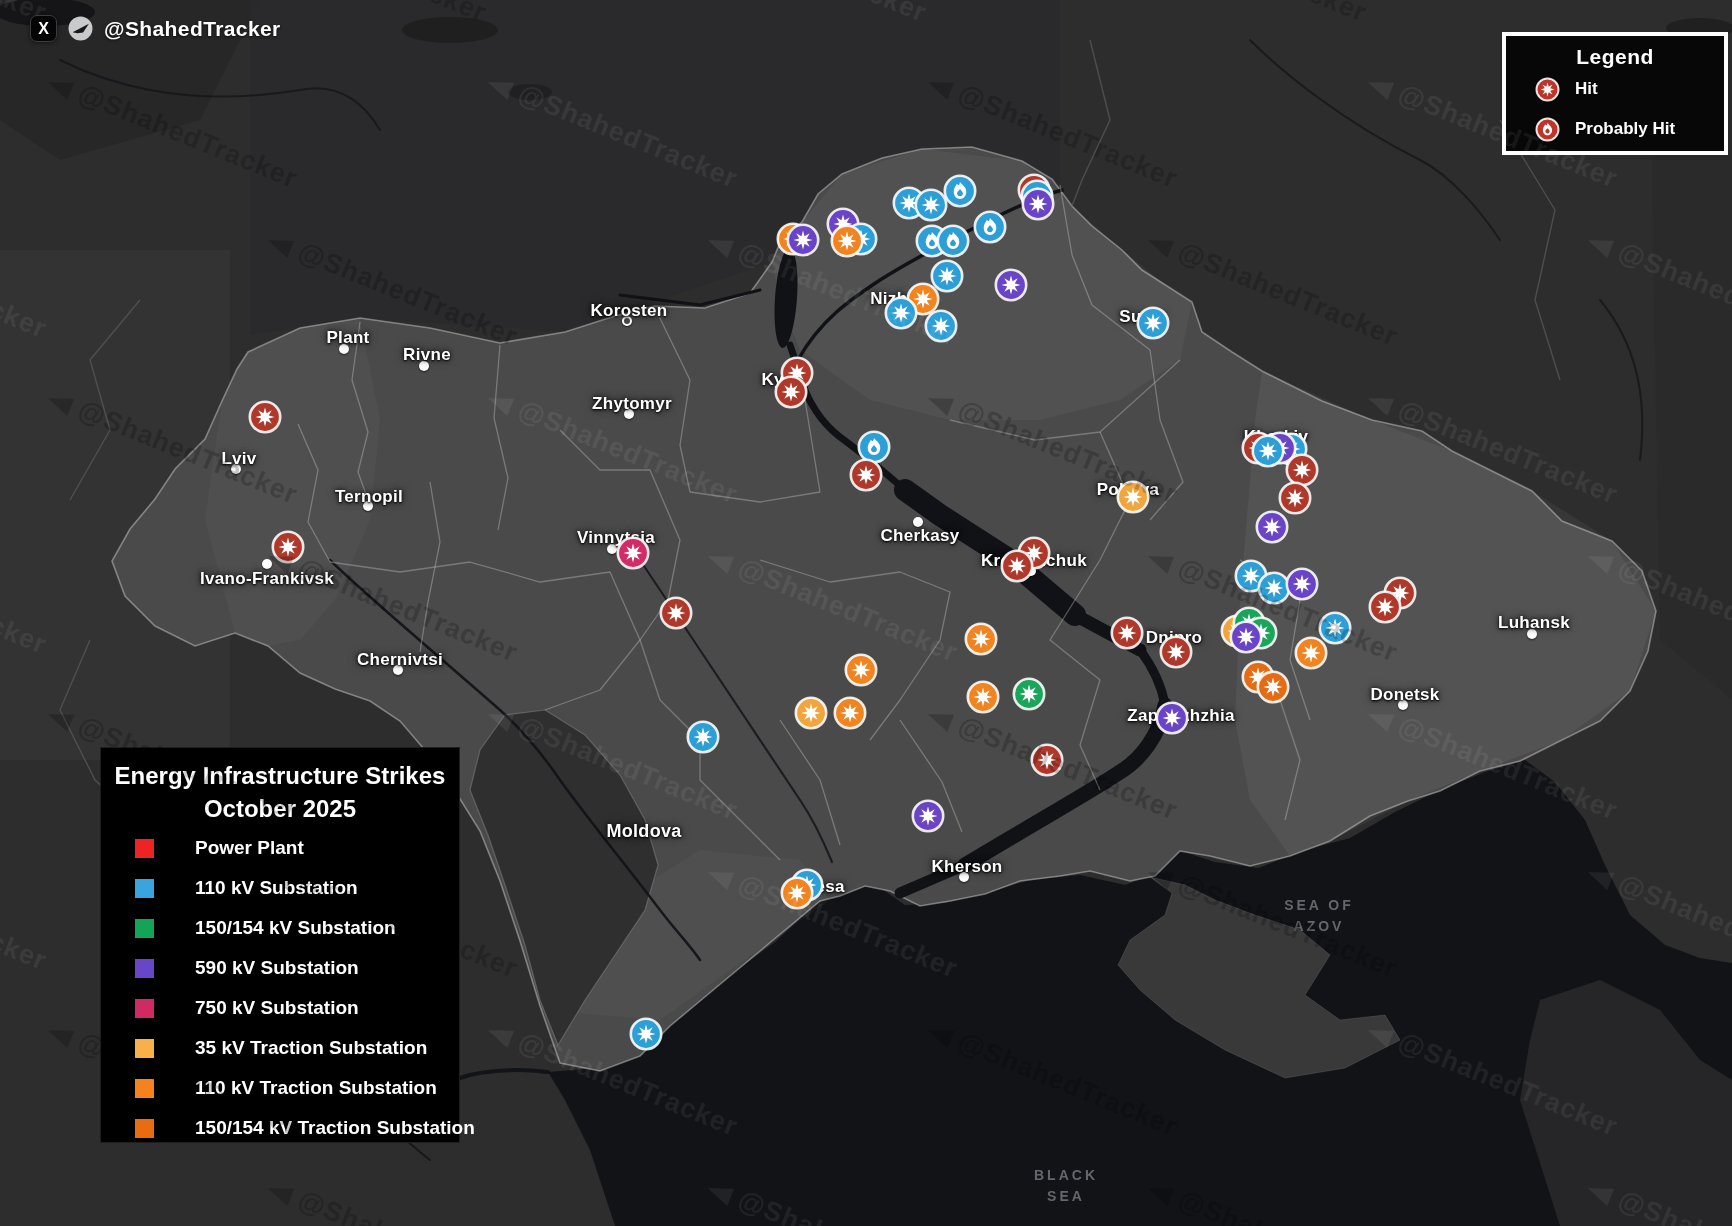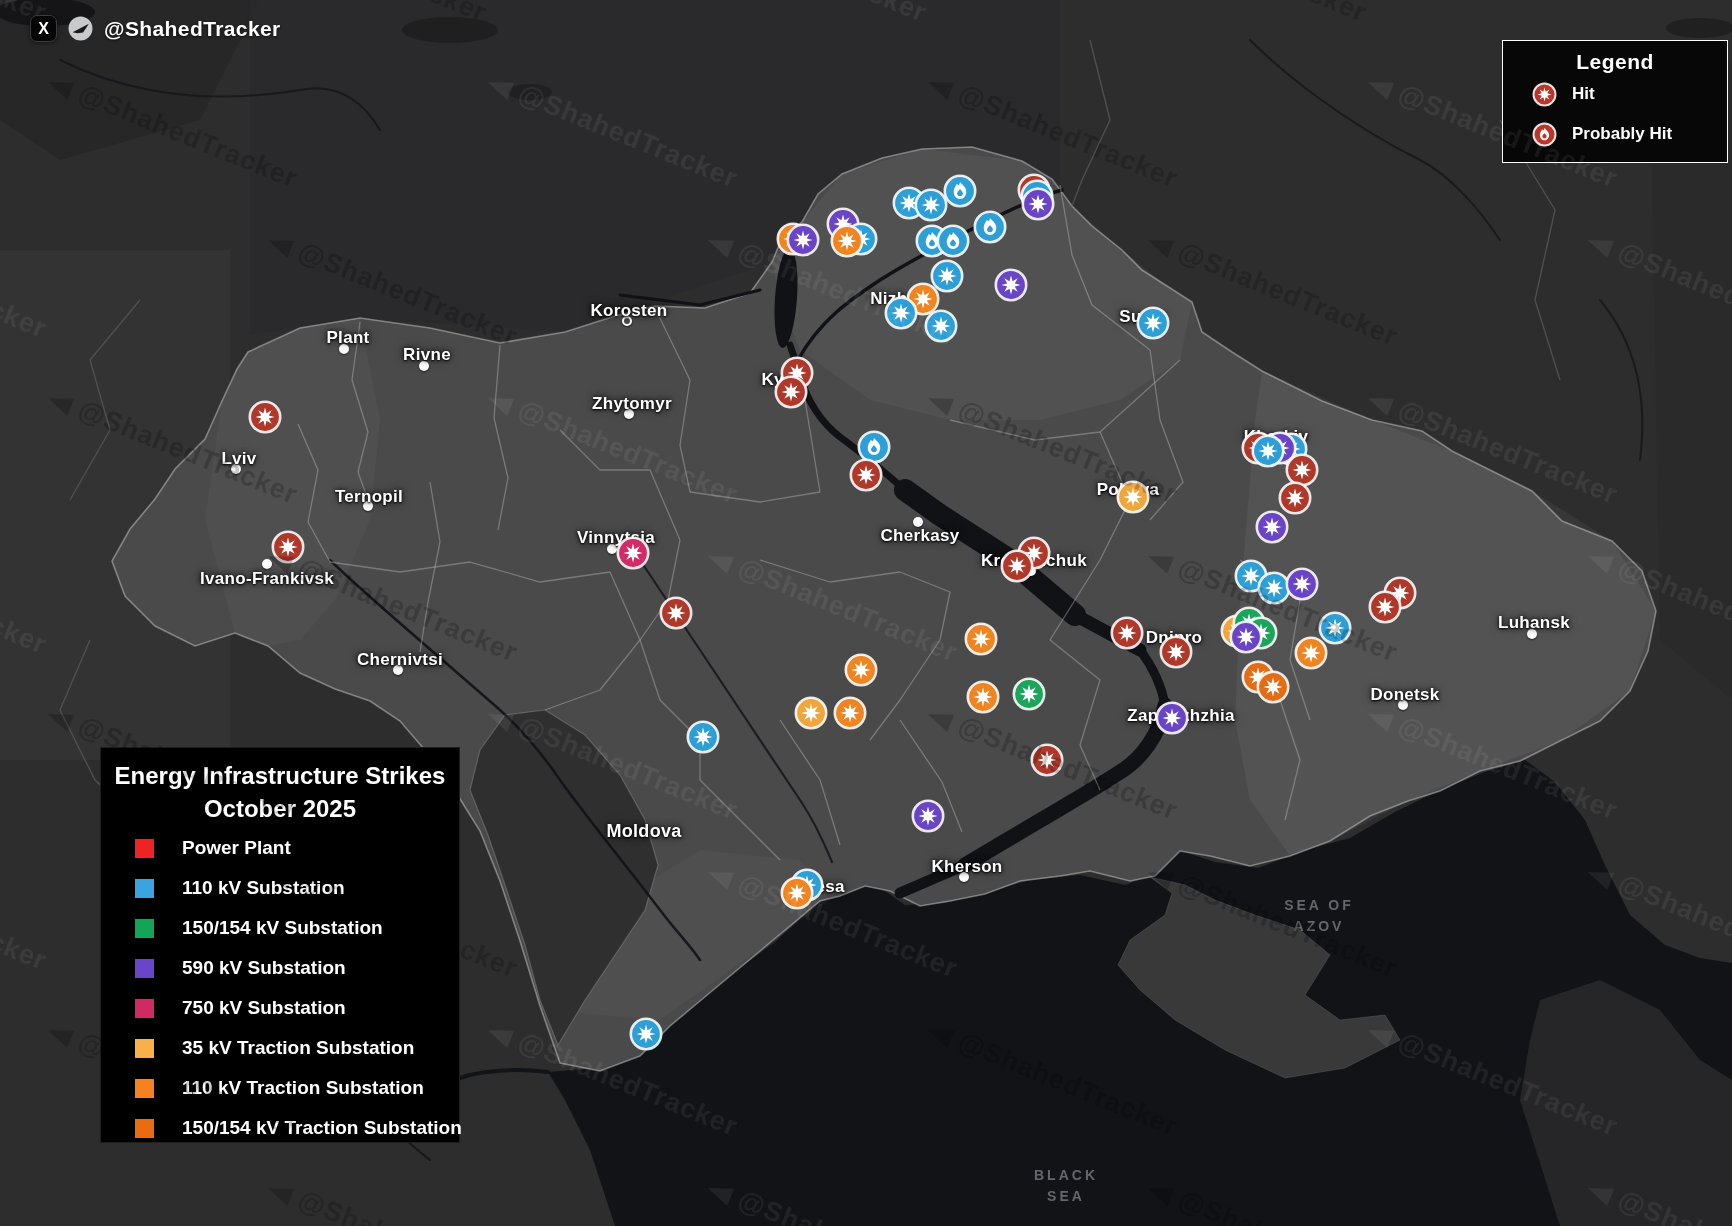--- a/index.html
+++ b/index.html
@@ -18,33 +18,33 @@
   .city-dot.ring{background:transparent;border:2.5px solid #fff;}
   .sea-label{position:absolute;transform:translate(-50%,-50%);color:#63666b;
     font-weight:700;font-size:14px;letter-spacing:3px;text-align:center;line-height:21px;white-space:pre;}
   .marker{position:absolute;width:38px;height:38px;transform:translate(-50%,-50%);}
   .hdr{position:absolute;left:30px;top:15px;display:flex;align-items:center;gap:11px;z-index:45;}
   .xlogo{width:27px;height:27px;border-radius:7px;background:#050505;border:1px solid #3c3c40;
     color:#fff;font-weight:800;font-size:16px;display:flex;align-items:center;justify-content:center;
     box-shadow:0 1px 4px rgba(0,0,0,.5);}
   .handle{color:#fff;font-weight:700;font-size:21px;letter-spacing:.4px;
     text-shadow:0 1px 3px rgba(0,0,0,.8);}
-  .legend{position:absolute;left:1502px;top:40px;width:226px;height:123px;background:#070707;
-    border:1px solid #ffffff;z-index:20;}
+  .legend{position:absolute;left:1502px;top:32px;width:226px;height:123px;background:#070707;
+    border:4px solid #ffffff;z-index:20;}
   .legend-title{color:#fff;font-weight:700;font-size:21px;text-align:center;margin-top:9px;letter-spacing:.5px;}
   .legend-row{display:flex;align-items:center;gap:12px;padding-left:26px;height:40px;}
   .legend-row .lbl{color:#fff;font-weight:700;font-size:17px;}
   .key{position:absolute;left:100px;top:747px;width:360px;height:396px;background:#000000;
     border:1px solid #1f1f1f;z-index:20;}
   .key-title{color:#fff;font-weight:700;font-size:24px;text-align:center;line-height:33px;}
   .key-title.first{margin-top:11px;}
   #key-items{position:absolute;left:0;top:80px;width:100%;}
   .key-row{display:flex;align-items:center;height:40px;padding-left:34px;}
   .key-row .sw{width:19px;height:19px;margin-right:28px;flex:none;}
-  .key-row .lbl{color:#fff;font-weight:700;font-size:19px;white-space:nowrap;}
+  .key-row .lbl{color:#fff;font-weight:700;font-size:19px;white-space:nowrap;margin-left:13px;}
   .watermarks{position:absolute;inset:0;z-index:30;pointer-events:none;overflow:hidden;}
   .wm{position:absolute;transform:rotate(22deg);font-weight:700;font-size:27px;letter-spacing:1px;
     white-space:nowrap;display:flex;align-items:center;gap:8px;}
   .wm .tri{font-size:30px;display:inline-block;transform:scaleY(.75);}
   .wm-a{color:rgba(0,0,0,.20);}
   .wm-b{color:rgba(255,255,255,.065);}
   .hidden-defs{position:absolute;width:0;height:0;overflow:hidden;}
 </style>
 </head>
 <body>

